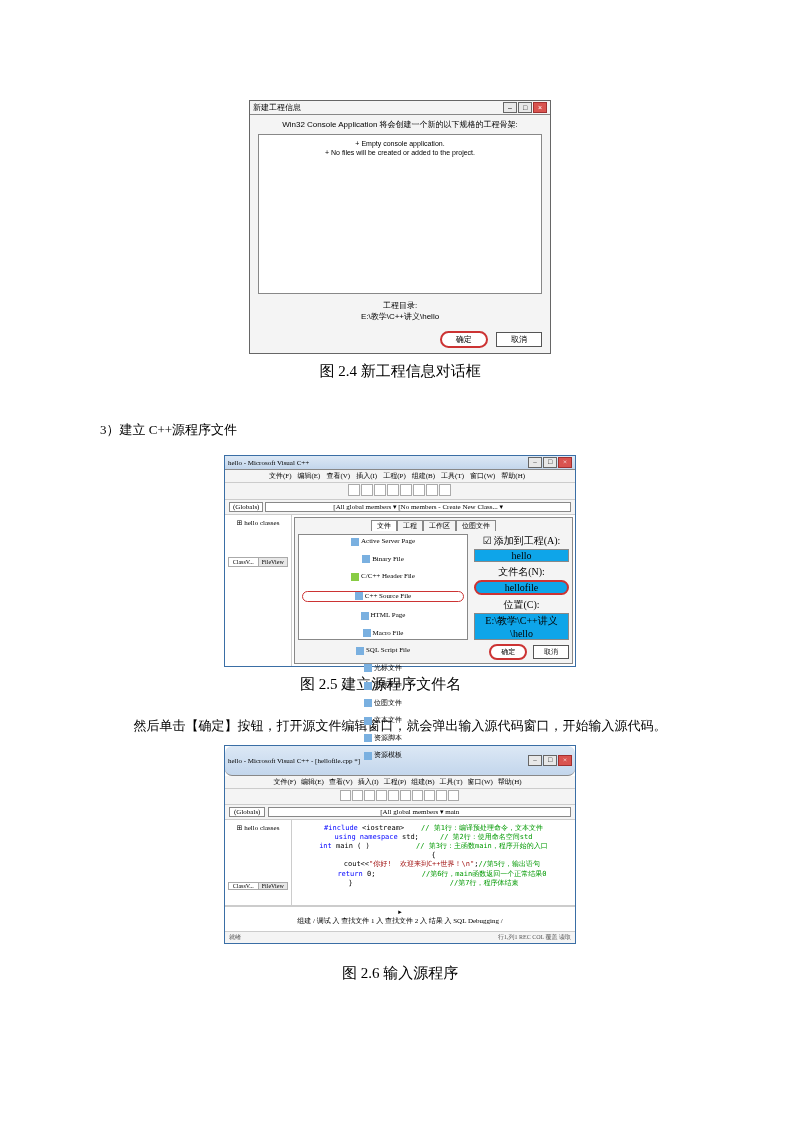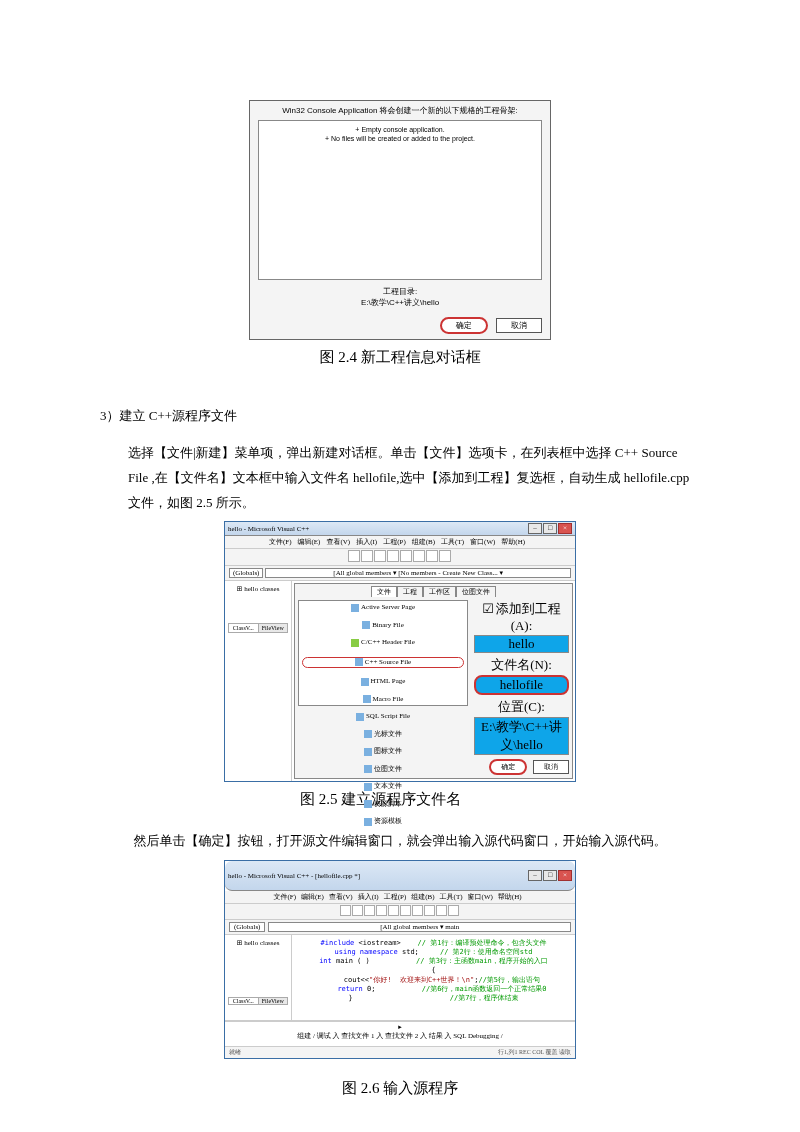--- a/index.html
+++ b/index.html
@@ -83,21 +83,21 @@
   .win25-tabs span.off { background: #f4f4f4; }
   .win25-inner { display: flex; gap: 6px; }
   .win25-list {
     flex: 1; background: #fff; border: 1px solid #888;
     height: 100px; padding: 2px 3px; font-size: 7px; line-height: 1.25;
   }
   .win25-list .li { display: block; }
   .win25-list .li .ic { display:inline-block; width:8px; height:8px; background:#7ab0e0; margin-right:2px; vertical-align:middle;}
   .win25-list .li.highlight { background: #fff; border: 1px solid #c33; border-radius: 6px; padding: 0 2px; margin: 1px 0;}
   .win25-list .li.hdr .ic{ background:#8c4; }
-  .win25-right { width: 95px; font-size: 13px; }
+  .win25-right { width: 95px; font-size: 10px; }
   .win25-right .lab { margin-top: 3px; }
   .win25-right .inp { border: 1px solid #888; background: #0ea5e9; padding: 0 2px; margin-top:1px;}
   .win25-right .inp.circled { border: 2px solid #c33; border-radius: 8px; }
   .win25-right .chk::before { content:"☑"; margin-right:2px; }
   .win25-btnrow { text-align: right; margin-top: 4px; }
   .win25-btn { display:inline-block; border:1px solid #555; background:#fff; padding:1px 10px; font-size:7px; margin-left:4px;}
   .win25-btn.ok { border:2px solid #c33; border-radius:8px; }
 
   
   .win26 {
@@ -131,41 +131,48 @@
   .win26-out{height:22px;border-top:2px solid #ccc;background:#fff;padding:1px 4px;font-size:7px;}
   .win26-status{border-top:1px solid #ccc;background:#f4f4f4;padding:1px 4px;display:flex;justify-content:space-between;font-size:6px;color:#555;}
 </style>
 </head>
 <body>
 
 <div class="page">
 
   <div class="fig-wrap">
     <div class="dlg24">
+      <div class="dlg24-titlebar">
+        <span>新建工程信息</span>
+        <div class="dlg24-winbtns">
+          <span class="dlg24-winbtn">–</span>
+          <span class="dlg24-winbtn">□</span>
+          <span class="dlg24-winbtn close">×</span>
+        </div>
+      </div>
       <div class="dlg24-body">
         <div class="dlg24-info">Win32 Console Application 将会创建一个新的以下规格的工程骨架:</div>
         <div class="dlg24-inner">
           <div>+ Empty console application.</div>
           <div>+ No files will be created or added to the project.</div>
         </div>
         <div class="dlg24-path">
           <div>工程目录:</div>
           <div>E:\教学\C++讲义\hello</div>
         </div>
       </div>
       <div class="dlg24-btnrow">
         <span class="dlg24-btn ok">确定</span>
         <span class="dlg24-btn">取消</span>
       </div>
     </div>
   </div>
   <div class="caption">图 2.4 新工程信息对话框</div>
 
   <div class="section-title">3）建立 C++源程序文件</div>
-  <div class="indent-block">选择【文件|新建】菜单项，弹出新建对话框。单击【文件】选项卡，在列表框中选择 C++ Source File ,在【文件名】文本框中输入文件名 hellofile,选中【添加到工程】复选框，自动生成 hellofile.cpp 文件，如图 2.5 所示。</div>
 
   <div class="fig-wrap" style="margin-top:6px;">
     <div class="win25">
       <div class="win25-titlebar">
         <span>hello - Microsoft Visual C++</span>
         <div class="win25-winbtns">
           <span class="win25-winbtn">–</span>
           <span class="win25-winbtn">□</span>
           <span class="win25-winbtn close">×</span>
         </div>
@@ -236,21 +243,21 @@
         <span class="box" style="flex:1">[All global members ▾ main</span>
       </div>
       <div class="win26-main">
         <div class="win26-side">
           <div>⊞ <span>hello classes</span></div>
           <div class="win26-side-tabs">
             <span>ClassV...</span>
             <span>FileView</span>
           </div>
         </div>
-        <div class="win26-code" id="fig26-code"><span class="kw">#include</span><span> &lt;iostream&gt;    </span><span class="cm">// 第1行：编译预处理命令，包含头文件</span>
+        <div class="win26-code" id="fig26-code"><span class="kw">#include</span><span> &lt;iostream&gt;    </span><span class="cm">// 第1行：编译预处理命令，文本文件</span>
 <span class="kw">using namespace</span><span> std;     </span><span class="cm">// 第2行：使用命名空间std</span>
 <span class="kw">int</span><span> main ( )           </span><span class="cm">// 第3行：主函数main，程序开始的入口</span>
 <span>{</span>
 <span>    cout&lt;&lt;</span><span class="st">"你好!  欢迎来到C++世界！</span><span class="st">\n"</span><span>;</span><span class="cm">//第5行，输出语句</span>
 <span>    </span><span class="kw">return</span><span> 0;           </span><span class="cm">//第6行，main函数返回一个正常结果0</span>
 <span>}                       </span><span class="cm">//第7行，程序体结束</span></div>
       </div>
       <div class="win26-out">
         ▸<br>
         <span style="color:#000">组建 / 调试 入 查找文件 1 入 查找文件 2 入 结果 入 SQL Debugging /</span>

